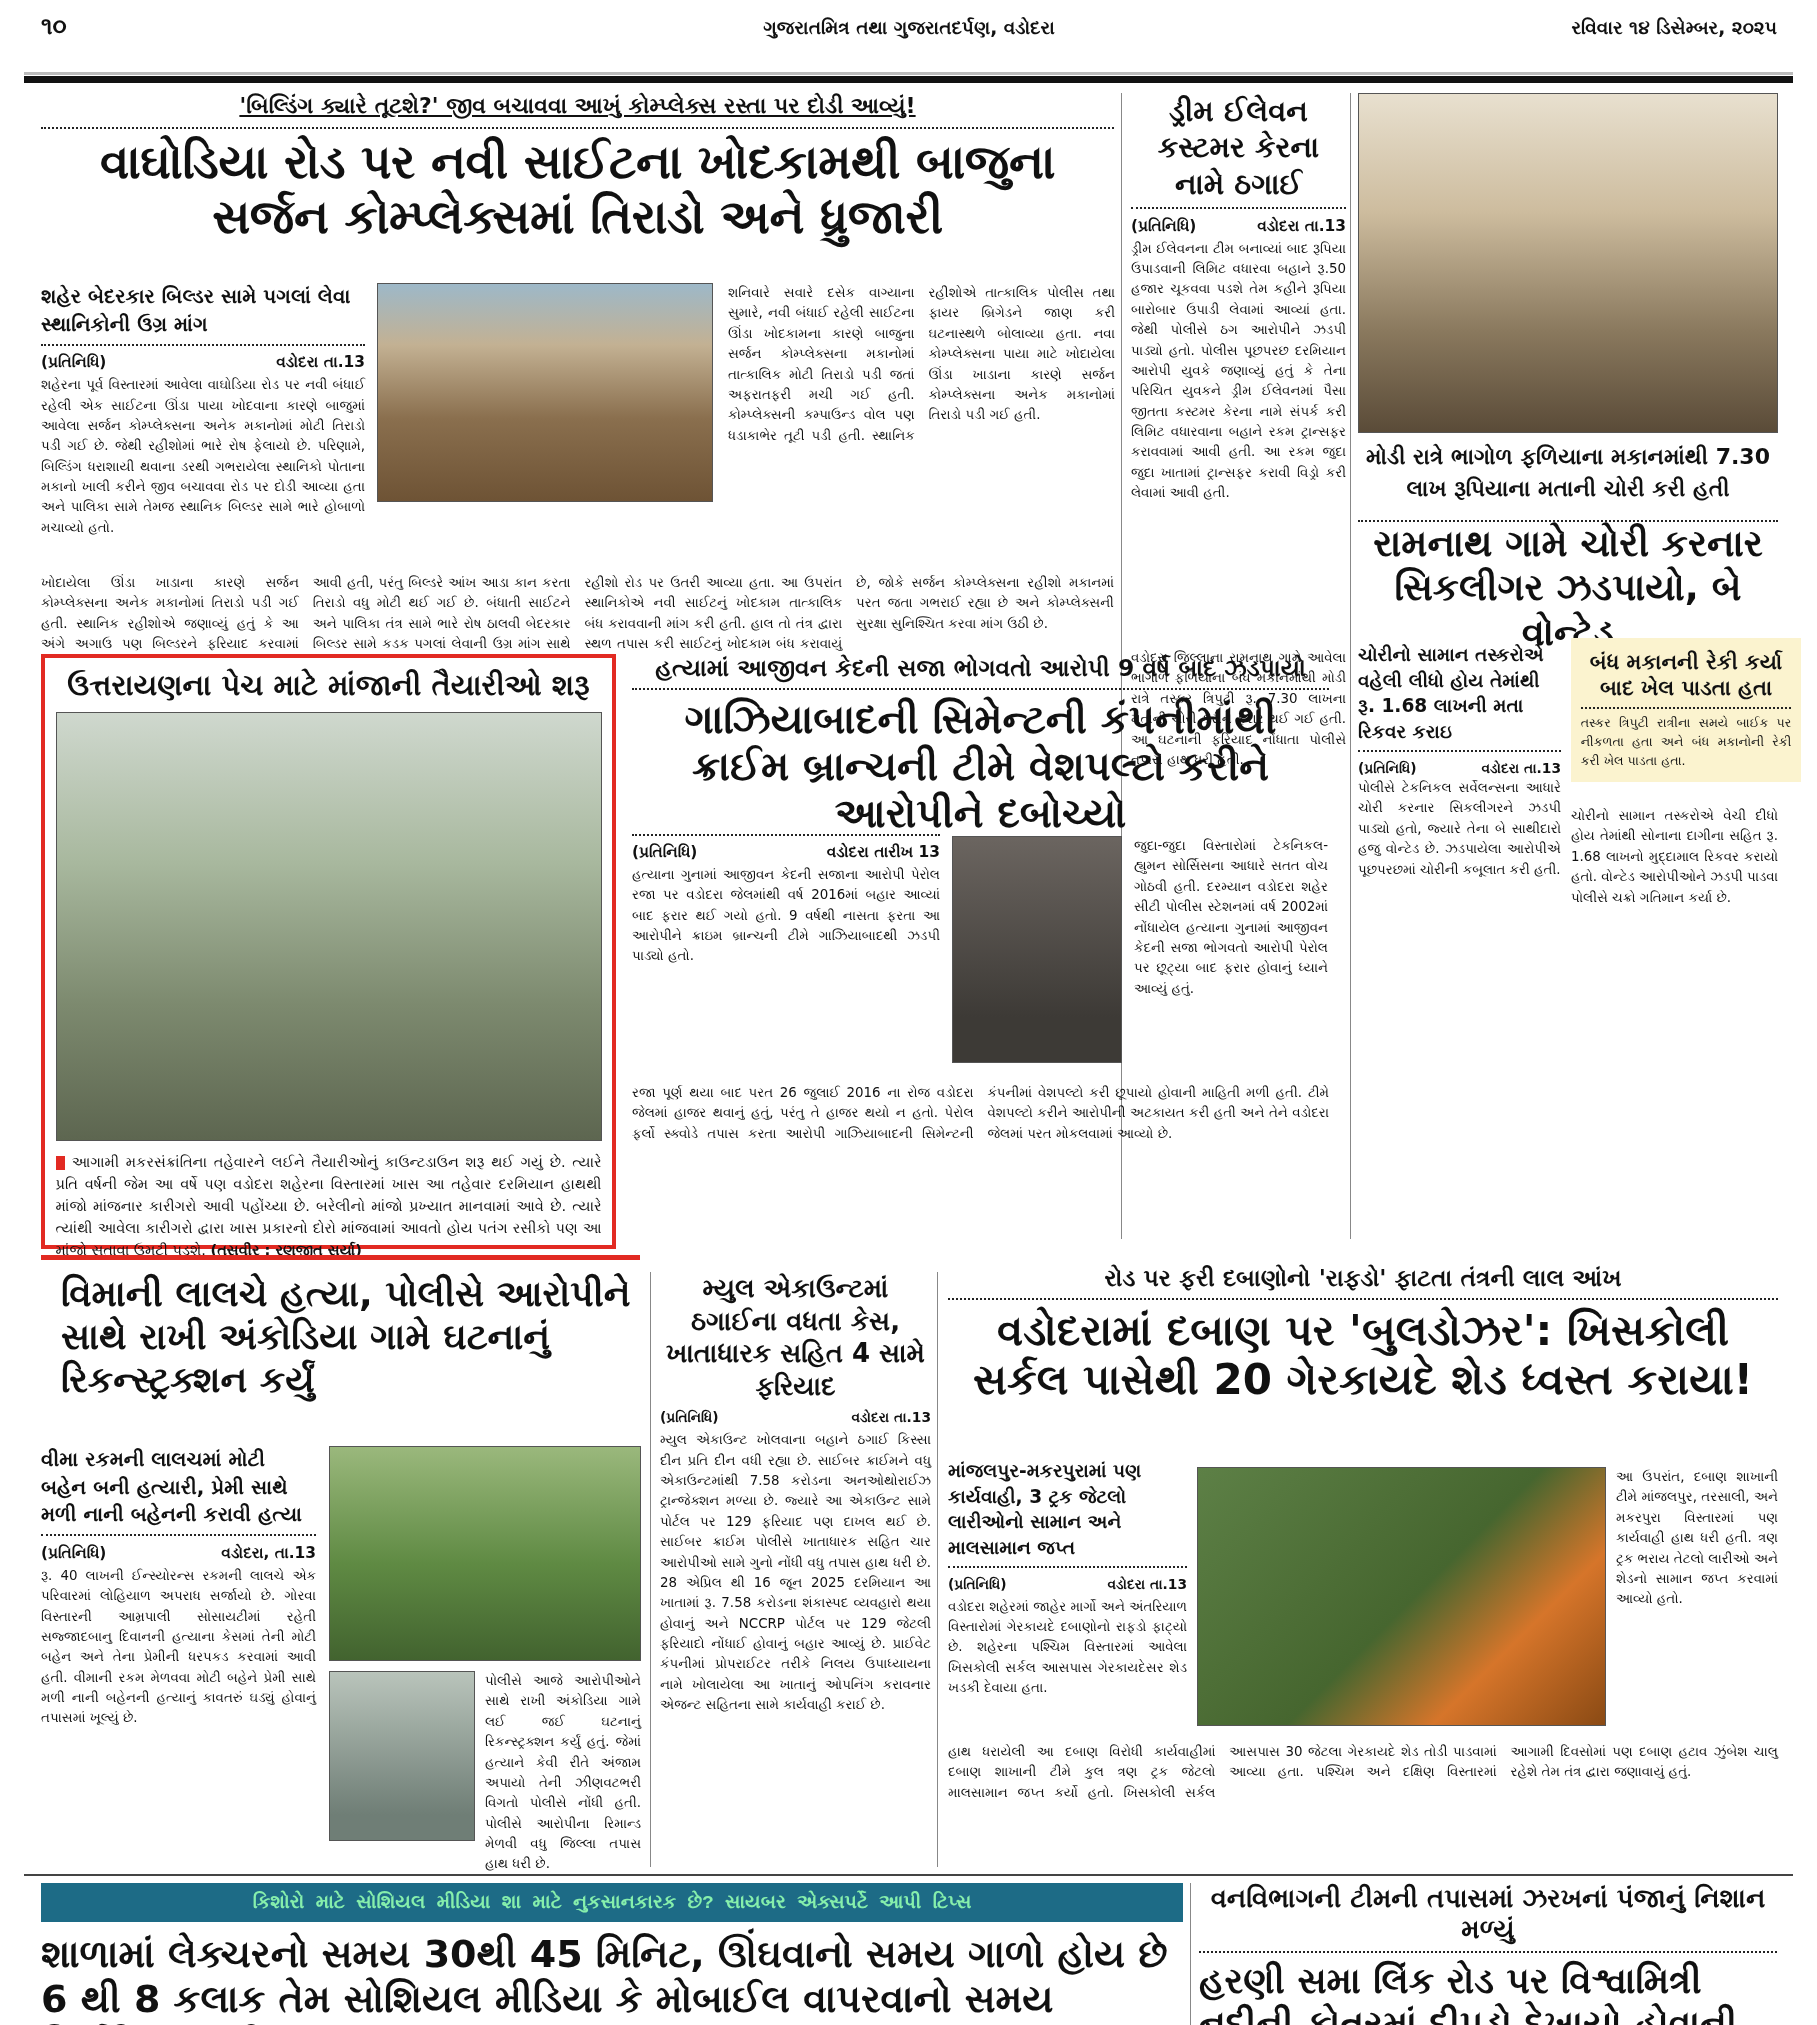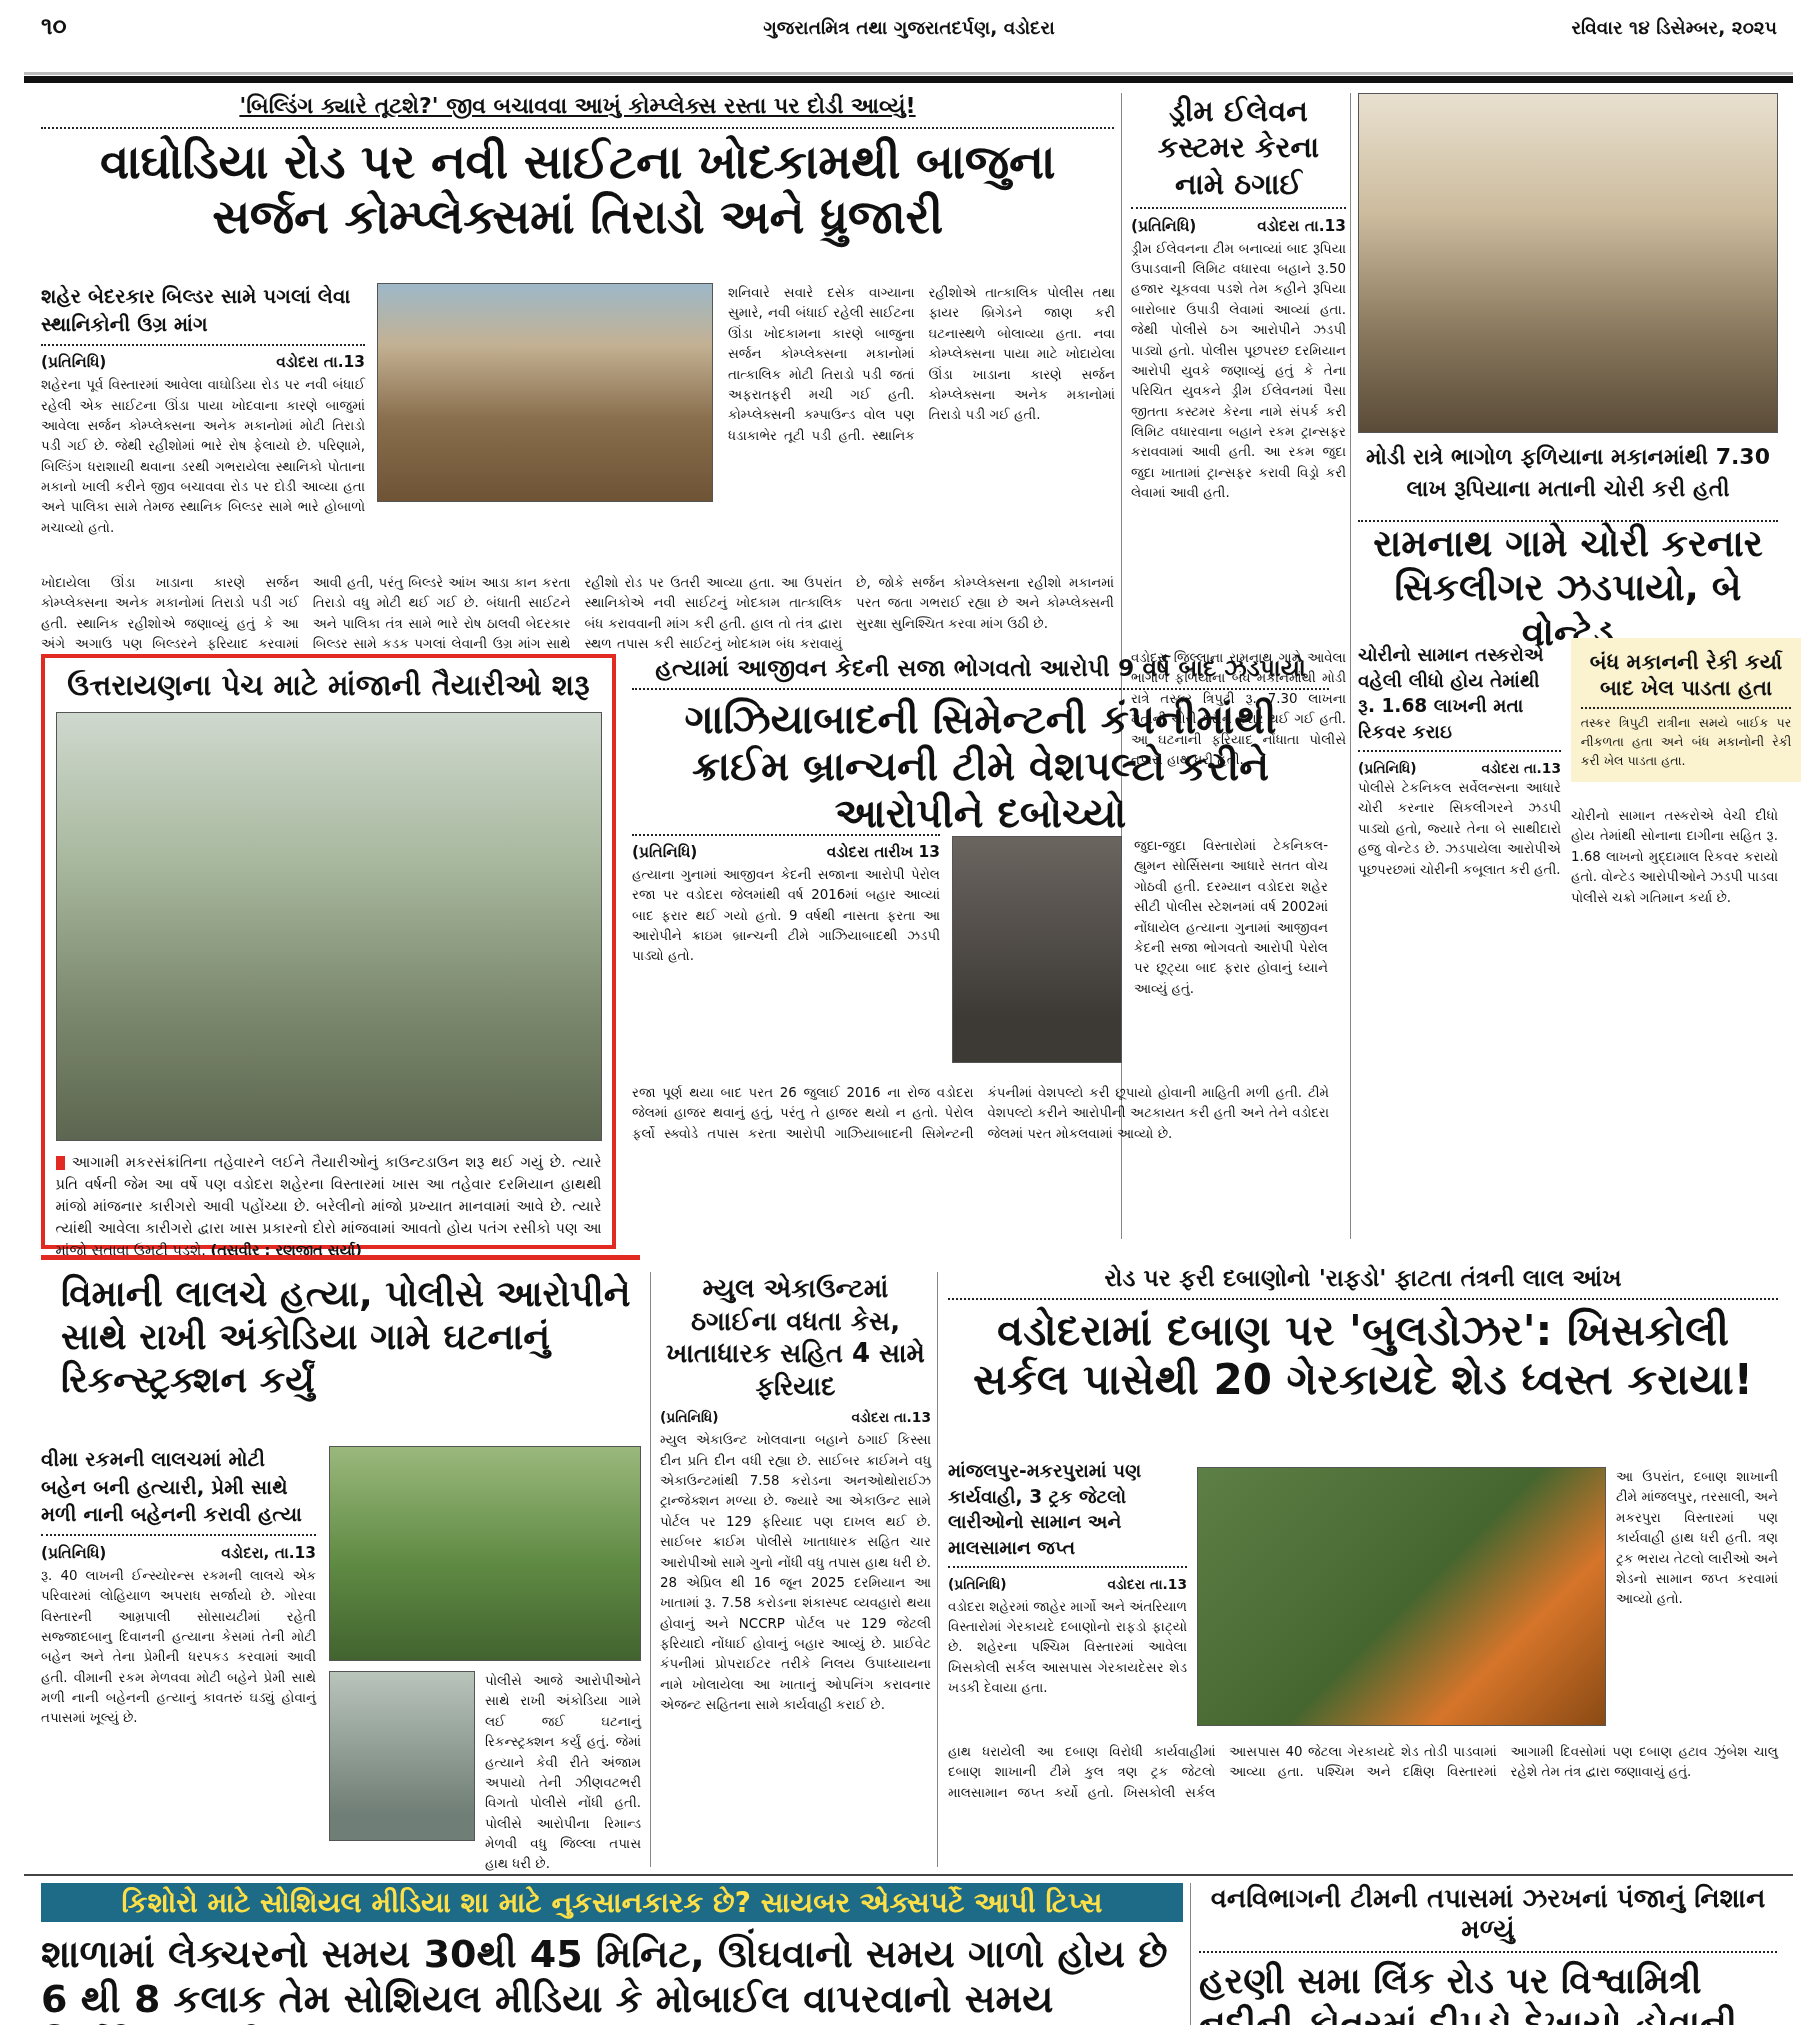--- a/index.html
+++ b/index.html
@@ -25,21 +25,21 @@
   .body{font-size:13.4px;line-height:1.52;}
   .body-sm{font-size:12.6px;line-height:1.5;}
   .dotrule{border-top:2.4px dotted #222;margin:5.7px 0;}
   .solidrule{background:#111;}
   .photo{border:1.2px solid #555;}
   .vline{background:#888;width:0.8px;}
   .boxtitle{font-weight:bold;font-size:23px;line-height:1.25;}
   .caption{font-size:14.6px;line-height:1.5;}
   .capbullet{display:inline-block;width:9px;height:13.8px;background:var(--red);margin-right:7.3px;vertical-align:middle;}
   .yellowbox{background:var(--paleYellow);padding:10.5px 9.7px;}
-  .stripbar{background:var(--teal);color:#fde047;display:flex;align-items:center;justify-content:center;font-weight:bold;font-size:28px;}
+  .stripbar{background:var(--teal);color:#86efac;display:flex;align-items:center;justify-content:center;font-weight:bold;font-size:19px;font-family:Liberation Mono, monospace;}
 </style>
 </head>
 <body>
 
 <div id="page">
 
   <div class="abs b" style="left:41px;top:12px;font-size:23.5px;">૧૦</div>
   <div class="abs ctr" style="left:0;top:17px;width:100%;font-size:18.6px;font-weight:bold;">ગુજરાતમિત્ર તથા ગુજરાતદર્પણ, વડોદરા</div>
   <div class="abs" style="right:41px;top:17px;font-size:18.6px;font-weight:bold;">રવિવાર ૧૪ ડિસેમ્બર, ૨૦૨૫</div>
   <div class="abs solidrule" style="left:24px;top:72px;width:1769px;height:3.2px;background:#bbb;"></div>
@@ -161,21 +161,21 @@
       <div class="subhead" style="font-size:18.6px;"><span class="lead">માંજલપુર-મકરપુરામાં</span><span> પણ કાર્યવાહી, 3 ટ્રક જેટલો લારીઓનો સામાન અને માલસામાન જપ્ત</span></div>
       <div class="dotrule"></div>
       <div class="byrow" style="font-size:13.8px;">
           <span>(પ્રતિનિધિ)</span>
           <span>વડોદરા તા.13</span>
         </div>
       <div class="body jst">વડોદરા શહેરમાં જાહેર માર્ગો અને અંતરિયાળ વિસ્તારોમાં ગેરકાયદે દબાણોનો રાફડો ફાટ્યો છે. શહેરના પશ્ચિમ વિસ્તારમાં આવેલા ખિસકોલી સર્કલ આસપાસ ગેરકાયદેસર શેડ ખડકી દેવાયા હતા.</div>
     </div>
     <div class="abs photo" style="left:249px;top:203px;width:409px;height:259px;background:linear-gradient(135deg,#5d8046 0%,#46662f 52%,#d6752a 74%,#8a4a14 100%);"></div>
     <div class="abs body jst" style="left:668px;top:203px;width:162px;height:267px;">આ ઉપરાંત, દબાણ શાખાની ટીમે માંજલપુર, તરસાલી, અને મકરપુરા વિસ્તારમાં પણ કાર્યવાહી હાથ ધરી હતી. ત્રણ ટ્રક ભરાય તેટલો લારીઓ અને શેડનો સામાન જપ્ત કરવામાં આવ્યો હતો.</div>
-    <div class="abs body jst" style="left:0;top:478px;width:830px;height:122px;column-count:3;column-gap:13.8px;">હાથ ધરાયેલી આ દબાણ વિરોધી કાર્યવાહીમાં દબાણ શાખાની ટીમે કુલ ત્રણ ટ્રક જેટલો માલસામાન જપ્ત કર્યો હતો. ખિસકોલી સર્કલ આસપાસ 40 જેટલા ગેરકાયદે શેડ તોડી પાડવામાં આવ્યા હતા. પશ્ચિમ અને દક્ષિણ વિસ્તારમાં આગામી દિવસોમાં પણ દબાણ હટાવ ઝુંબેશ ચાલુ રહેશે તેમ તંત્ર દ્વારા જણાવાયું હતું.</div>
+    <div class="abs body jst" style="left:0;top:478px;width:830px;height:122px;column-count:3;column-gap:13.8px;">હાથ ધરાયેલી આ દબાણ વિરોધી કાર્યવાહીમાં દબાણ શાખાની ટીમે કુલ ત્રણ ટ્રક જેટલો માલસામાન જપ્ત કર્યો હતો. ખિસકોલી સર્કલ આસપાસ 30 જેટલા ગેરકાયદે શેડ તોડી પાડવામાં આવ્યા હતા. પશ્ચિમ અને દક્ષિણ વિસ્તારમાં આગામી દિવસોમાં પણ દબાણ હટાવ ઝુંબેશ ચાલુ રહેશે તેમ તંત્ર દ્વારા જણાવાયું હતું.</div>
   </div>
 
   <div class="abs solidrule" style="left:24px;top:1874px;width:1769px;height:1.6px;background:#444;"></div>
 
   <div class="abs" style="left:41px;top:1883px;width:1142px;height:579px;">
     <div class="stripbar" style="height:39px;">કિશોરો માટે સોશિયલ મીડિયા શા માટે નુકસાનકારક છે? સાયબર એક્સપર્ટે આપી ટિપ્સ</div>
     <div class="hl-m" style="font-size:38px;margin-top:9.7px;">શાળામાં લેક્ચરનો સમય 30થી 45 મિનિટ, ઊંઘવાનો સમય ગાળો હોય છે 6 થી 8 કલાક તેમ સોશિયલ મીડિયા કે મોબાઈલ વાપરવાનો સમય નિર્ધારિત જરૂરી</div>
 
   </div>
 

